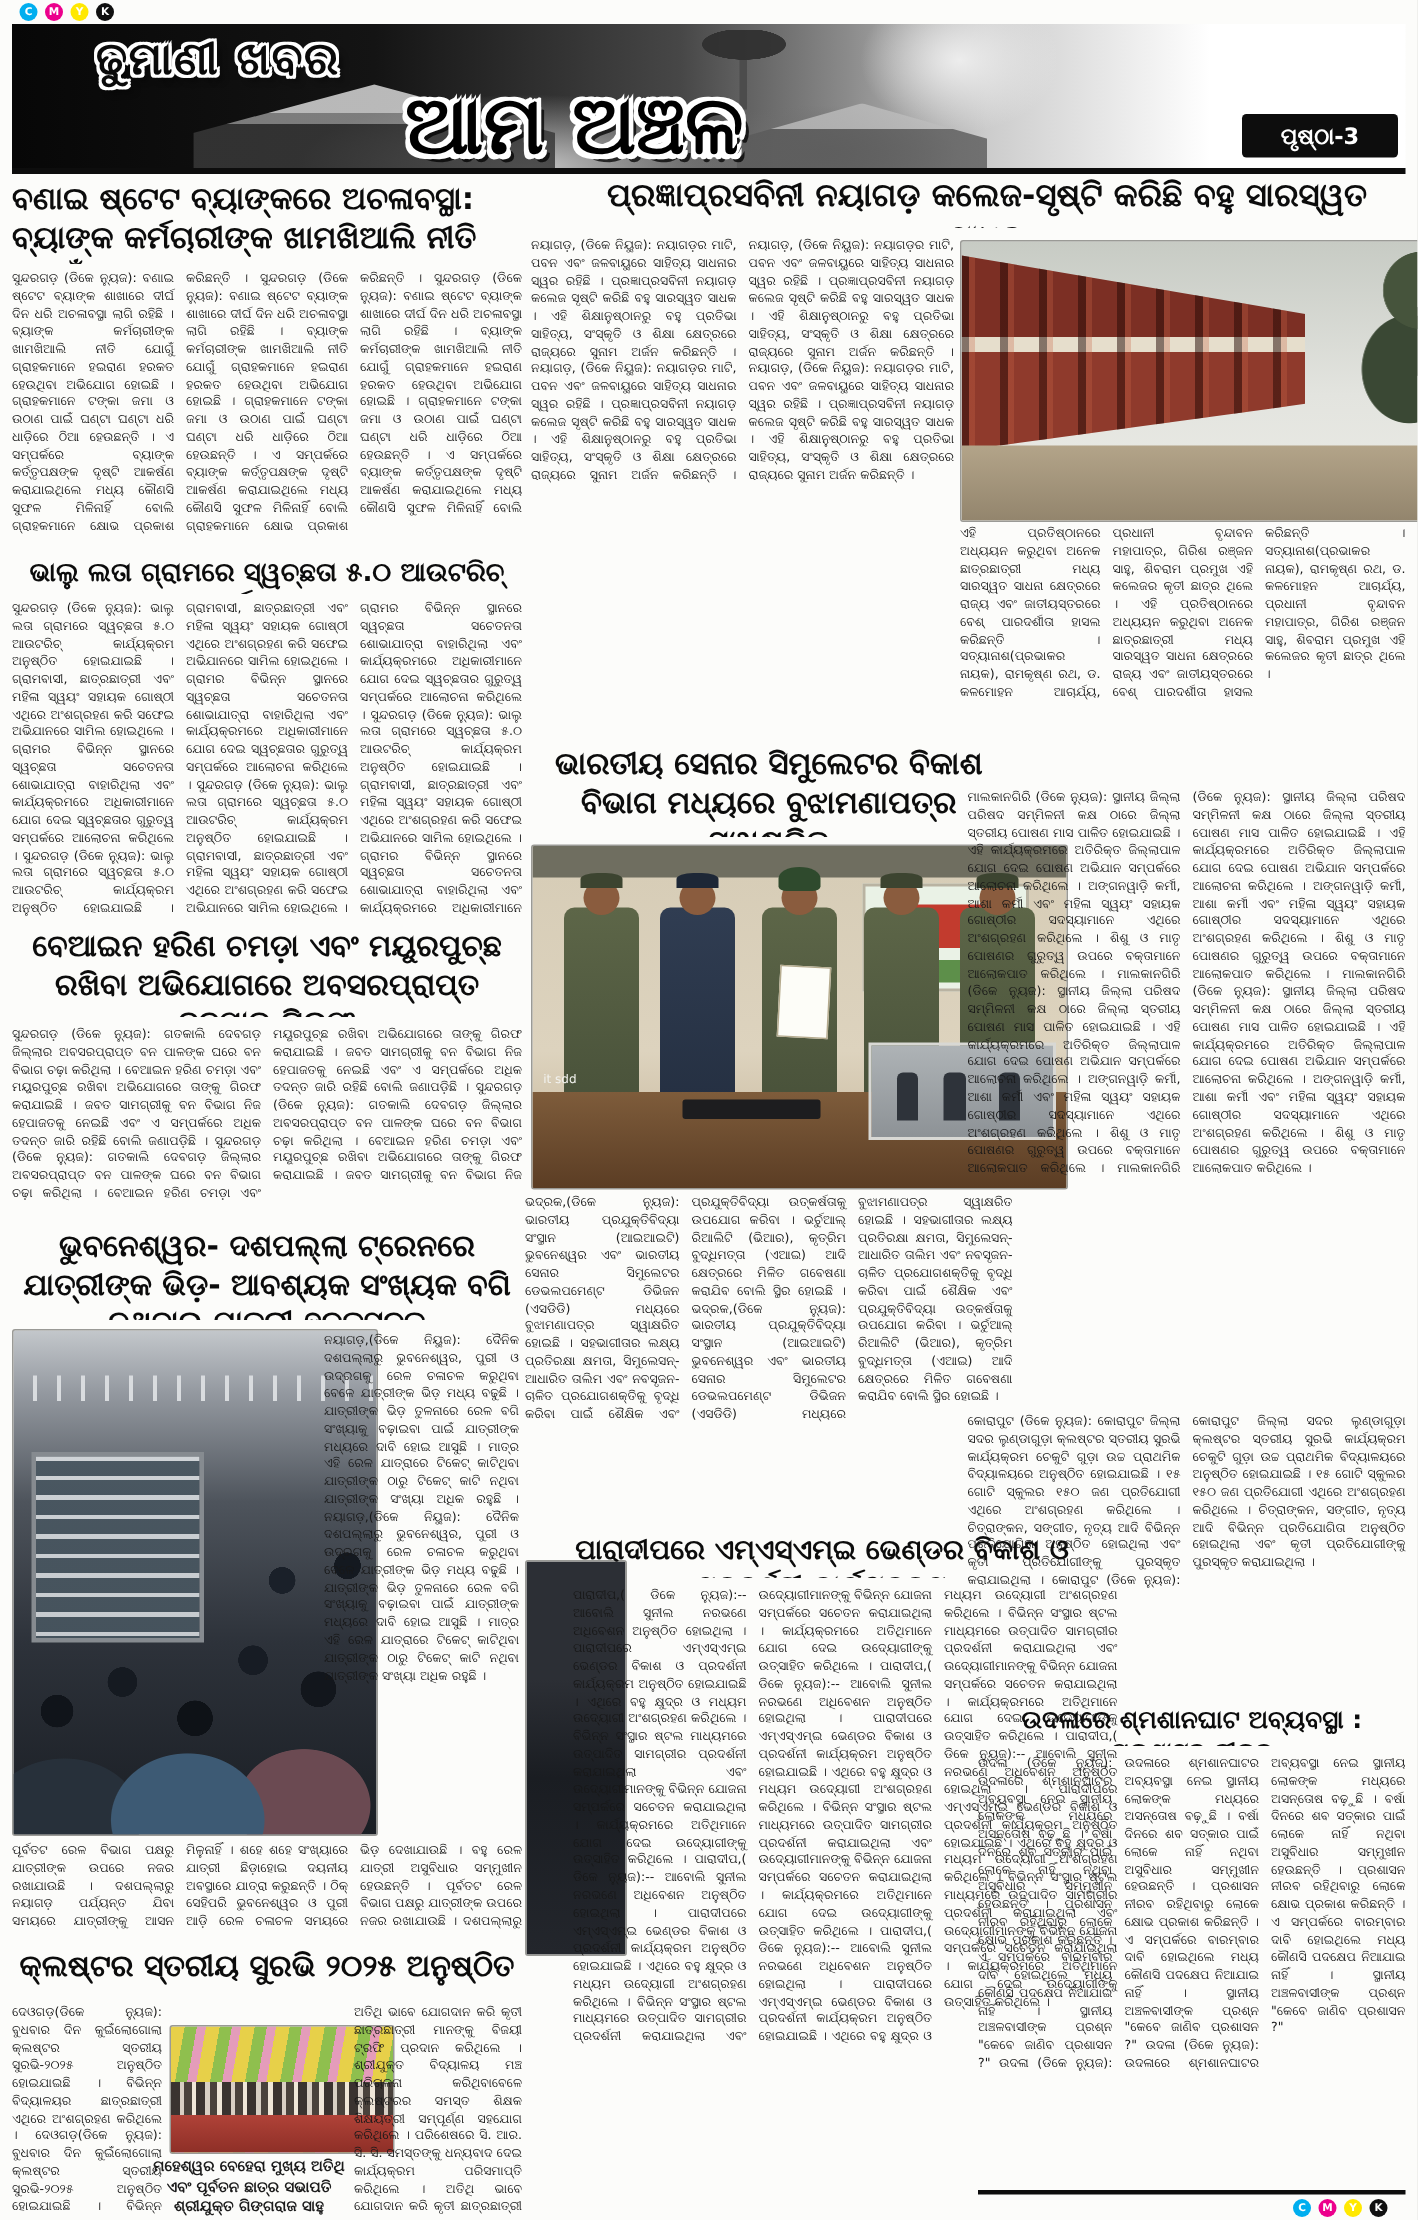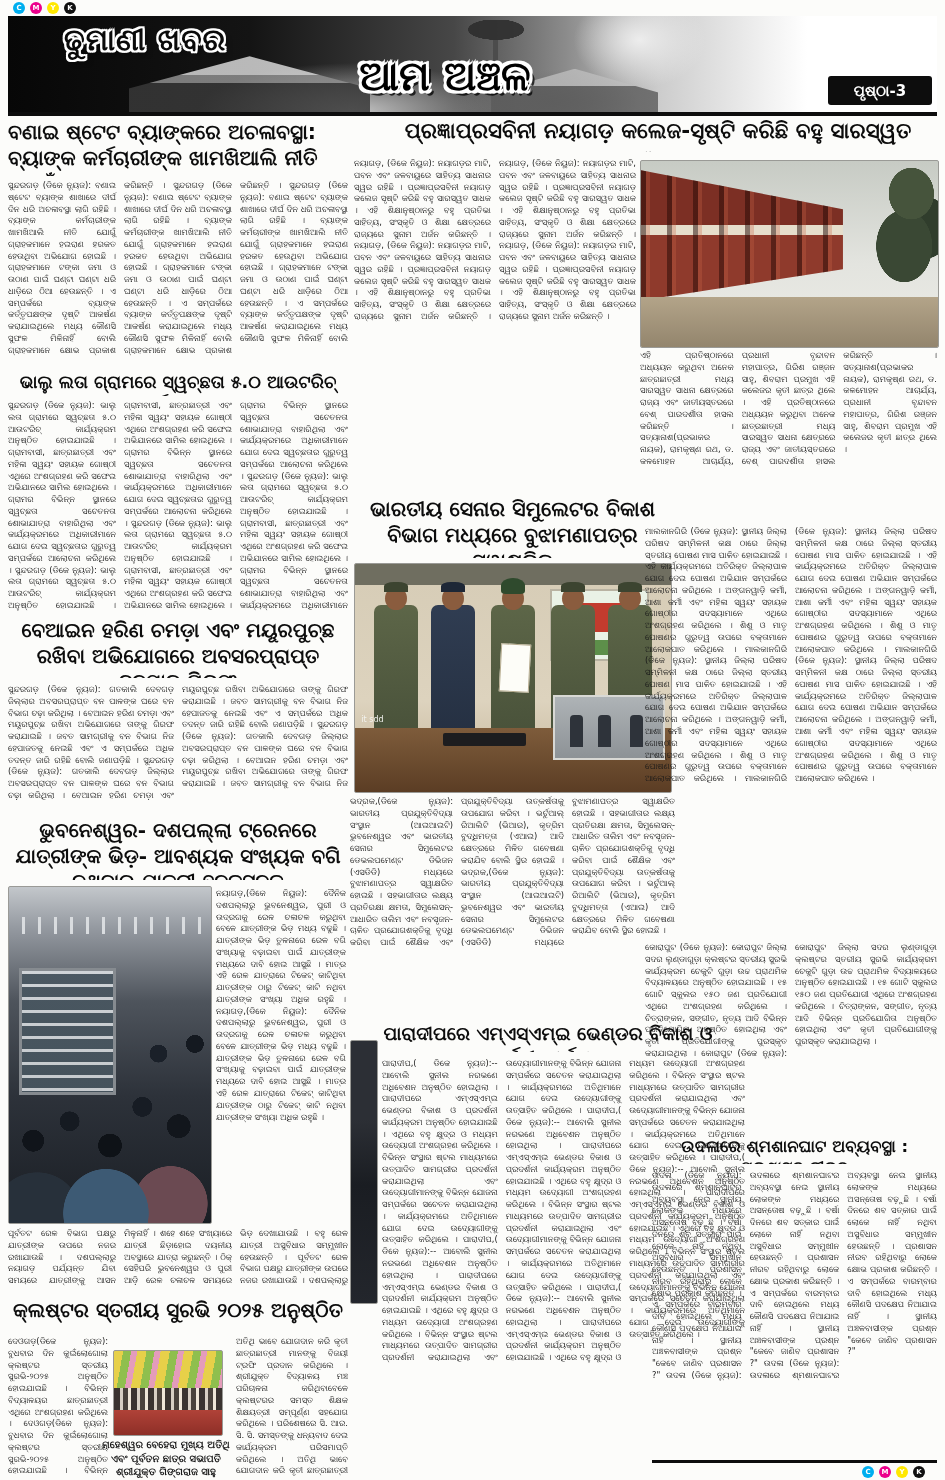--- a/index.html
+++ b/index.html
@@ -25,35 +25,35 @@
   .m-hut2{position:absolute;left:52%;top:55%;width:18%;height:45%;
     background:linear-gradient(180deg,#bdbdbd 0 40%,#5a5a5a 40%);
     clip-path:polygon(0 55%,50% 0,100% 55%,100% 100%,0 100%);opacity:.8;}
   .m-palm{position:absolute;left:48%;top:4%;width:9%;height:55%;
     background:radial-gradient(ellipse 60% 35% at 50% 18%,#2e2e2e 55%,transparent 56%),
                linear-gradient(#4a4a4a,#4a4a4a) 50% 100%/6% 70% no-repeat;opacity:.9;}
   #nameplate{position:absolute;left:56px;top:6px;font-size:30px;font-weight:bold;color:#0a0a0a;letter-spacing:1px;
     text-shadow:2px 0 #fff,-2px 0 #fff,0 2px #fff,0 -2px #fff,2px 2px #fff,-2px -2px #fff,2px -2px #fff,-2px 2px #fff,4px 4px 4px rgba(0,0,0,.55);}
   #dateBar{position:absolute;left:56px;top:66px;width:236px;height:27px;background:#000;color:#fff;
     font-size:15px;font-weight:bold;display:flex;align-items:center;justify-content:center;}
-  #bigTitle{position:absolute;left:262px;top:36px;width:350px;text-align:center;font-size:41px;font-weight:bold;color:#000;
+  #bigTitle{position:absolute;left:262px;top:36px;width:350px;text-align:left;font-size:54px;font-weight:bold;color:#000;
     text-shadow:2px 0 #fff,-2px 0 #fff,0 2px #fff,0 -2px #fff,3px 3px #fff,-3px -3px #fff,3px -3px #fff,-3px 3px #fff,5px 5px 0 rgba(0,0,0,.75);}
   #pageNum{position:absolute;left:820px;top:60px;width:104px;height:29px;background:#0d0d0d;color:#fff;
     font-size:15px;font-weight:bold;display:flex;align-items:center;justify-content:center;border-radius:3px;}
   .rule{background:#0d0d0d;}
   
   .hl{font-weight:bold;color:#0c0c0c;line-height:1.28;overflow:hidden;}
   .ctr{text-align:center;}
   .body-text{font-size:8.4px;line-height:1.4;text-align:justify;color:#181818;overflow:hidden;
     word-break:break-word;}
   .cols2{column-count:2;column-gap:8px;}
   .cols3{column-count:3;column-gap:8px;}
   .caption{font-size:10px;font-weight:bold;line-height:1.35;text-align:center;overflow:hidden;}
   
-  .photo{overflow:hidden;border:1px solid #9a9a96;border-radius:2px;}
+  .photo{overflow:hidden;border:1px solid #9a9a96;border-radius:2px;padding-left:40px;}
   
   #collegePhoto{background:linear-gradient(#c7cbc4,#e3e4df 55%,#ecece6);}
   .c-bldg{position:absolute;left:0;top:5%;width:68%;height:70%;
     background:linear-gradient(180deg,#7c2f24 0 42%,#e6decc 42% 50%,#8f3a2c 50% 100%);
     clip-path:polygon(0 0,100% 30%,100% 76%,0 100%);}
   .c-pillars{position:absolute;inset:0;
     background:repeating-linear-gradient(90deg,rgba(35,8,4,.5) 0 5px,rgba(200,100,70,.3) 5px 9px,transparent 9px 26px);}
   .c-road{position:absolute;left:0;bottom:0;width:100%;height:27%;
     background:linear-gradient(180deg,#b3a489,#93856d);}
   .c-trees{position:absolute;right:0;top:4%;width:30%;height:76%;

